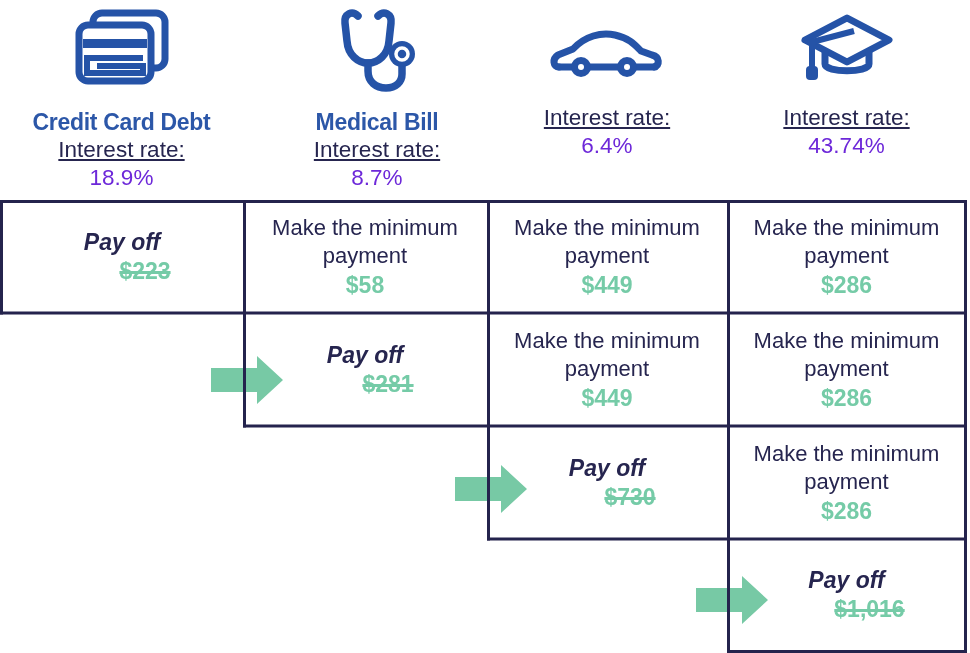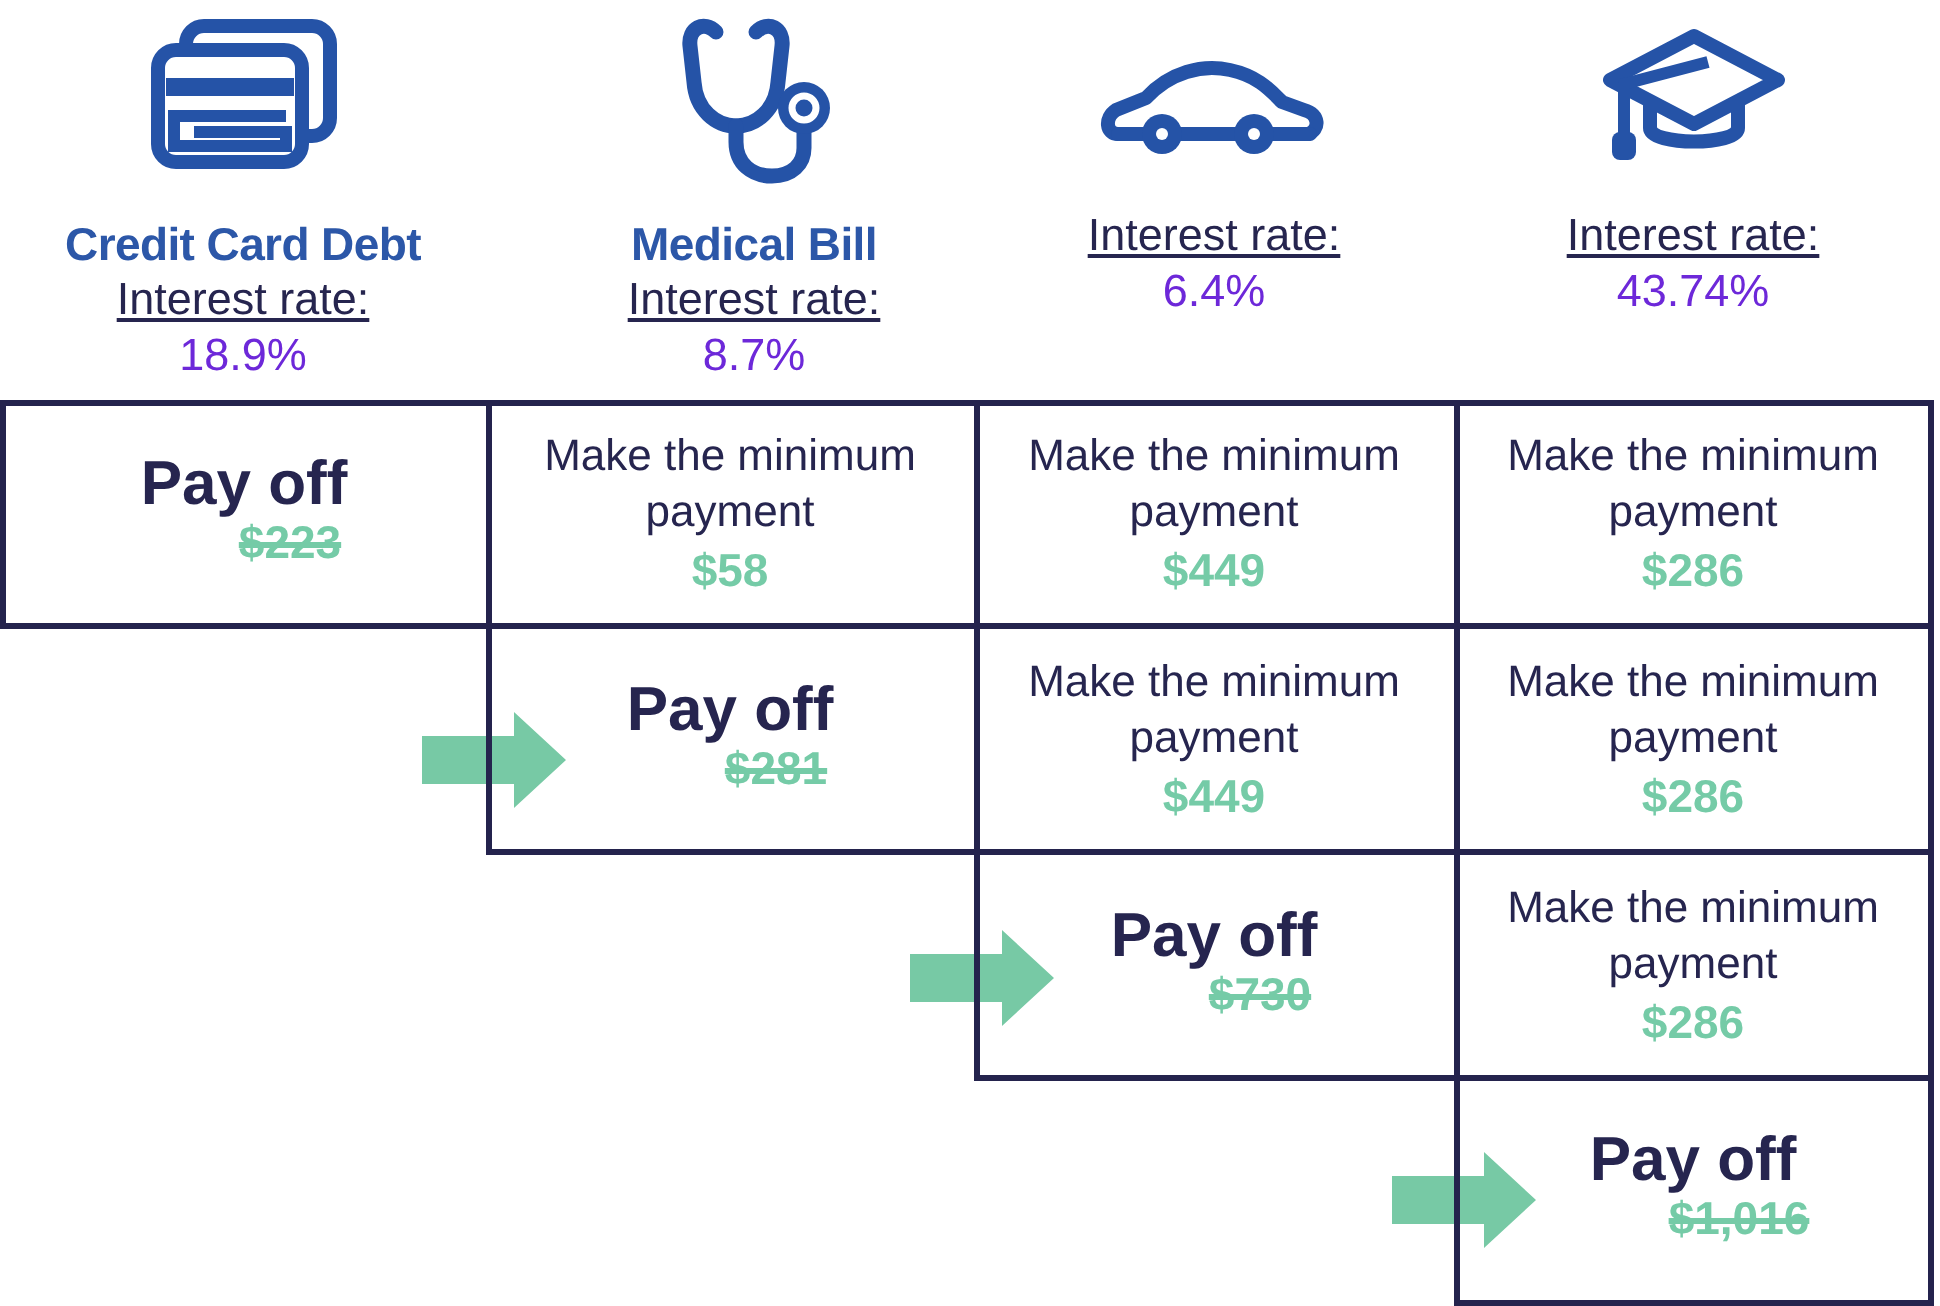--- a/index.html
+++ b/index.html
@@ -12,21 +12,21 @@
   .icon-wrap{height:104px;display:flex;align-items:center;justify-content:center;}
   .htitle{font-size:23px;font-weight:700;color:#2c57a8;letter-spacing:-0.3px;
           line-height:28px;margin-top:4px;white-space:nowrap;}
   .hint{font-size:22.5px;color:#26254f;line-height:28px;white-space:nowrap;text-decoration:underline;}
   .hrate{font-size:22.5px;color:#6d28d9;line-height:28px;white-space:nowrap;}
 
   
   .cell{position:absolute;display:flex;flex-direction:column;align-items:center;
         justify-content:center;text-align:center;z-index:3;}
   .cell .label{font-size:22px;color:#26254f;line-height:28px;max-width:224px;}
-  .cell.payoff .label{font-weight:700;font-size:31px;}
+  .cell.payoff .label{font-weight:700;font-size:23px;font-style:italic;}
   .amount{font-weight:700;font-size:23px;line-height:28px;color:#75cba7;margin-top:1px;}
   .amount.strike{text-decoration:line-through;text-decoration-thickness:3px;margin-left:46px;}
 
   
   .arrow{position:absolute;width:72px;height:48px;z-index:1;}
   .gridlines{position:absolute;left:0;top:0;z-index:2;pointer-events:none;}
   .icon-svg{display:block;}
 </style>
 </head>
 <body>

